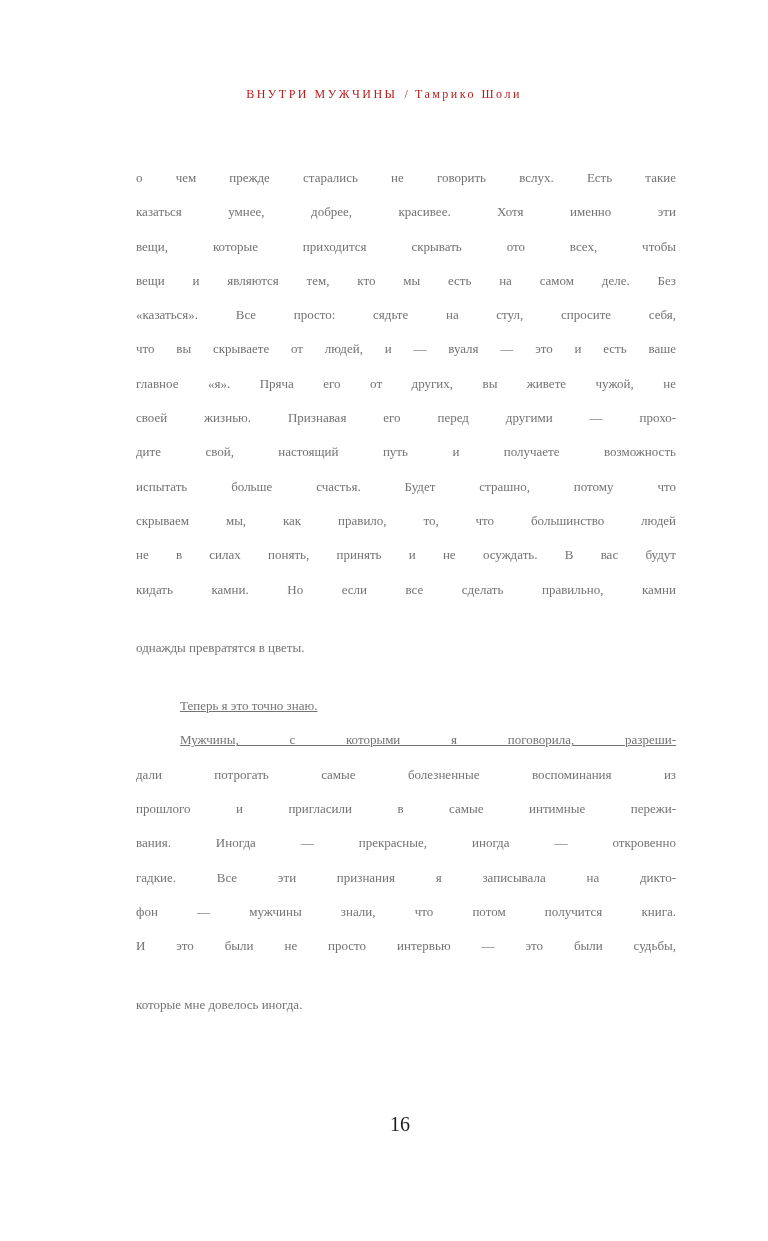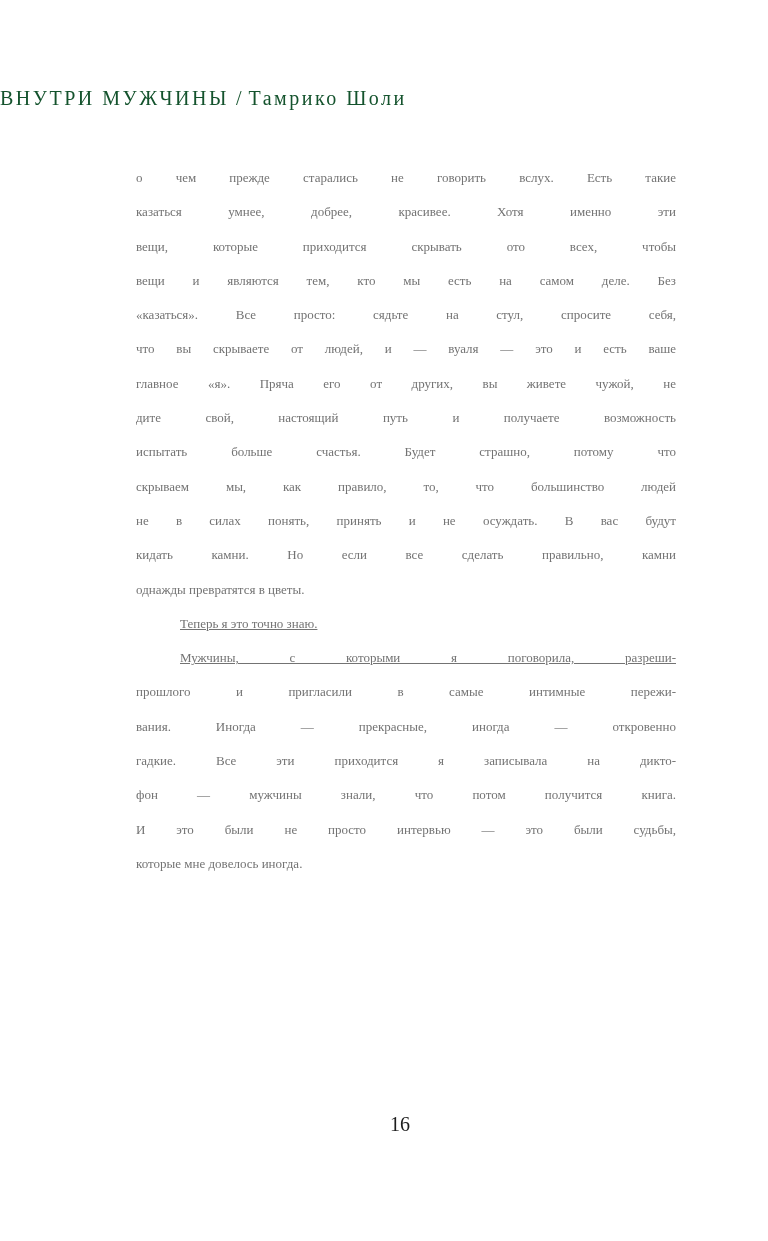--- a/index.html
+++ b/index.html
@@ -15,23 +15,24 @@
   .page {
     position: absolute;
     inset: 0;
     background: #ffffff;
   }
   .running-header {
     position: absolute;
     top: 87px;
     left: 0;
     width: 768px;
-    font-size: 20px;
+    text-align: center;
+    font-size: 12px;
     letter-spacing: 2.5px;
-    color: #14532d;
+    color: #b91c1c;
     white-space: nowrap;
   }
   .running-header .sep {
     margin: 0 7px;
     letter-spacing: 0;
   }
   .text-block {
     position: absolute;
     left: 136px;
     top: 161px;
@@ -39,21 +40,21 @@
     font-size: 13px;
     line-height: 34.3px;
     color: #737373;
   }
   .paragraph { margin: 0; }
   .line {
     text-align: justify;
     text-align-last: justify;
     white-space: normal;
   }
-  .line.last { text-align-last: left; }
+  .line.last { text-align-last: left; margin-top: 24px; }
   .line.indent { text-indent: 44px; text-decoration: underline; }
   .page-footer {
     position: absolute;
     top: 1113px;
     left: 16px;
     width: 768px;
     text-align: center;
     font-size: 20px;
     color: #1d1d1d;
   }
@@ -69,35 +70,37 @@
 
   <div class="text-block" id="text-block">
       <div class="paragraph">
         <div class="line">о чем прежде старались не говорить вслух. Есть такие</div>
         <div class="line">казаться умнее, добрее, красивее. Хотя именно эти</div>
         <div class="line">вещи, которые приходится скрывать ото всех, чтобы</div>
         <div class="line">вещи и являются тем, кто мы есть на самом деле. Без</div>
         <div class="line">«казаться». Все просто: сядьте на стул, спросите себя,</div>
         <div class="line">что вы скрываете от людей, и — вуаля — это и есть ваше</div>
         <div class="line">главное «я». Пряча его от других, вы живете чужой, не</div>
+        <div class="line">своей жизнью. Признавая его перед другими — прохо-</div>
         <div class="line">дите свой, настоящий путь и получаете возможность</div>
         <div class="line">испытать больше счастья. Будет страшно, потому что</div>
         <div class="line">скрываем мы, как правило, то, что большинство людей</div>
         <div class="line">не в силах понять, принять и не осуждать. В вас будут</div>
         <div class="line">кидать камни. Но если все сделать правильно, камни</div>
         <div class="line last">однажды превратятся в цветы.</div>
       </div>
       <div class="paragraph">
         <div class="line last indent">Теперь я это точно знаю.</div>
       </div>
       <div class="paragraph">
         <div class="line indent">Мужчины, с которыми я поговорила, разреши-</div>
+        <div class="line">дали потрогать самые болезненные воспоминания из</div>
         <div class="line">прошлого и пригласили в самые интимные пережи-</div>
         <div class="line">вания. Иногда — прекрасные, иногда — откровенно</div>
-        <div class="line">гадкие. Все эти приходится я записывала на дикто-</div>
+        <div class="line">гадкие. Все эти признания я записывала на дикто-</div>
         <div class="line">фон — мужчины знали, что потом получится книга.</div>
         <div class="line">И это были не просто интервью — это были судьбы,</div>
         <div class="line last">которые мне довелось иногда.</div>
       </div>
     </div>
 
   <div class="page-footer">
     <span>16</span>
   </div>
 

